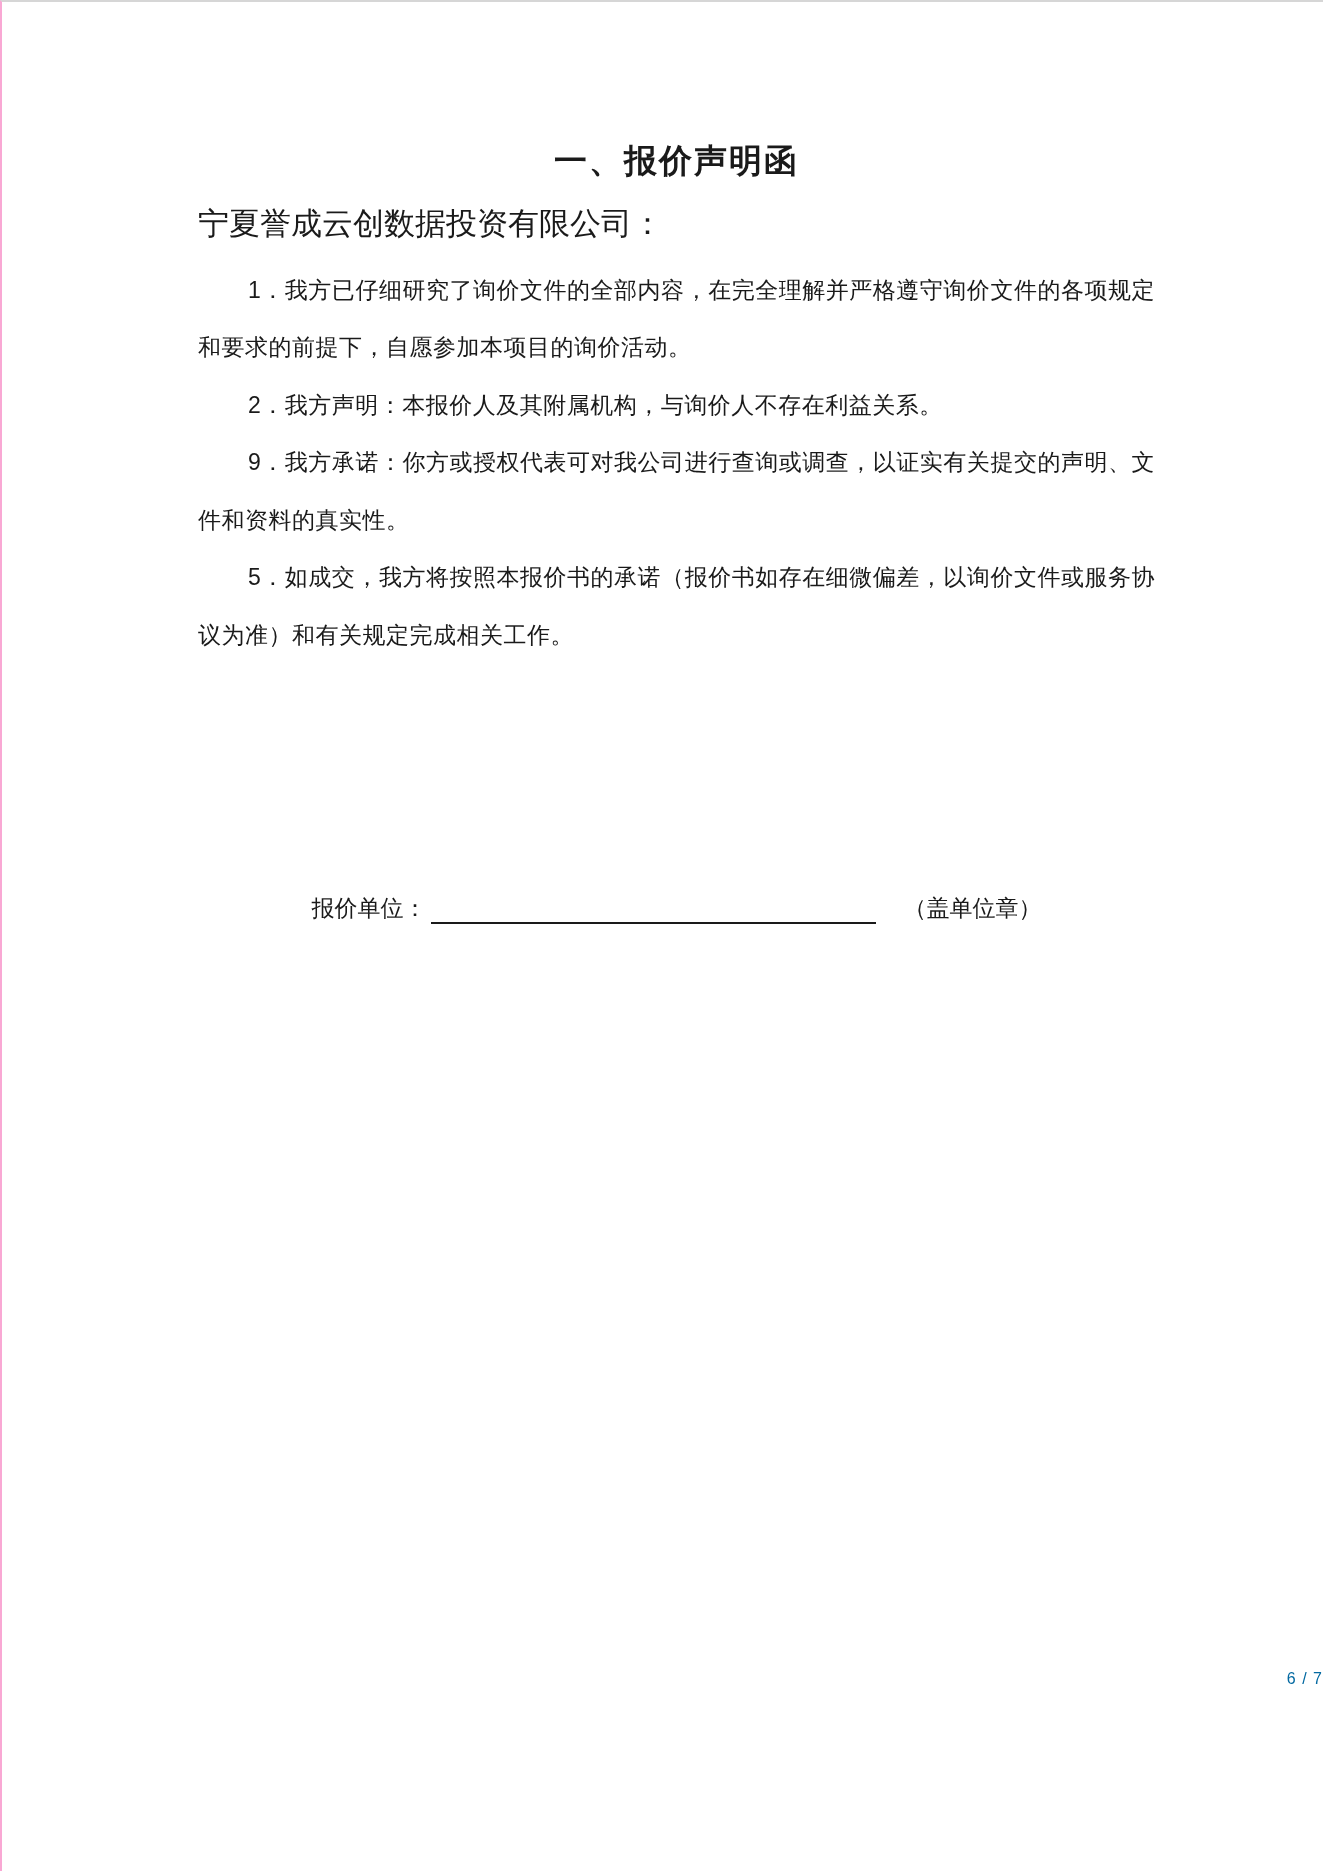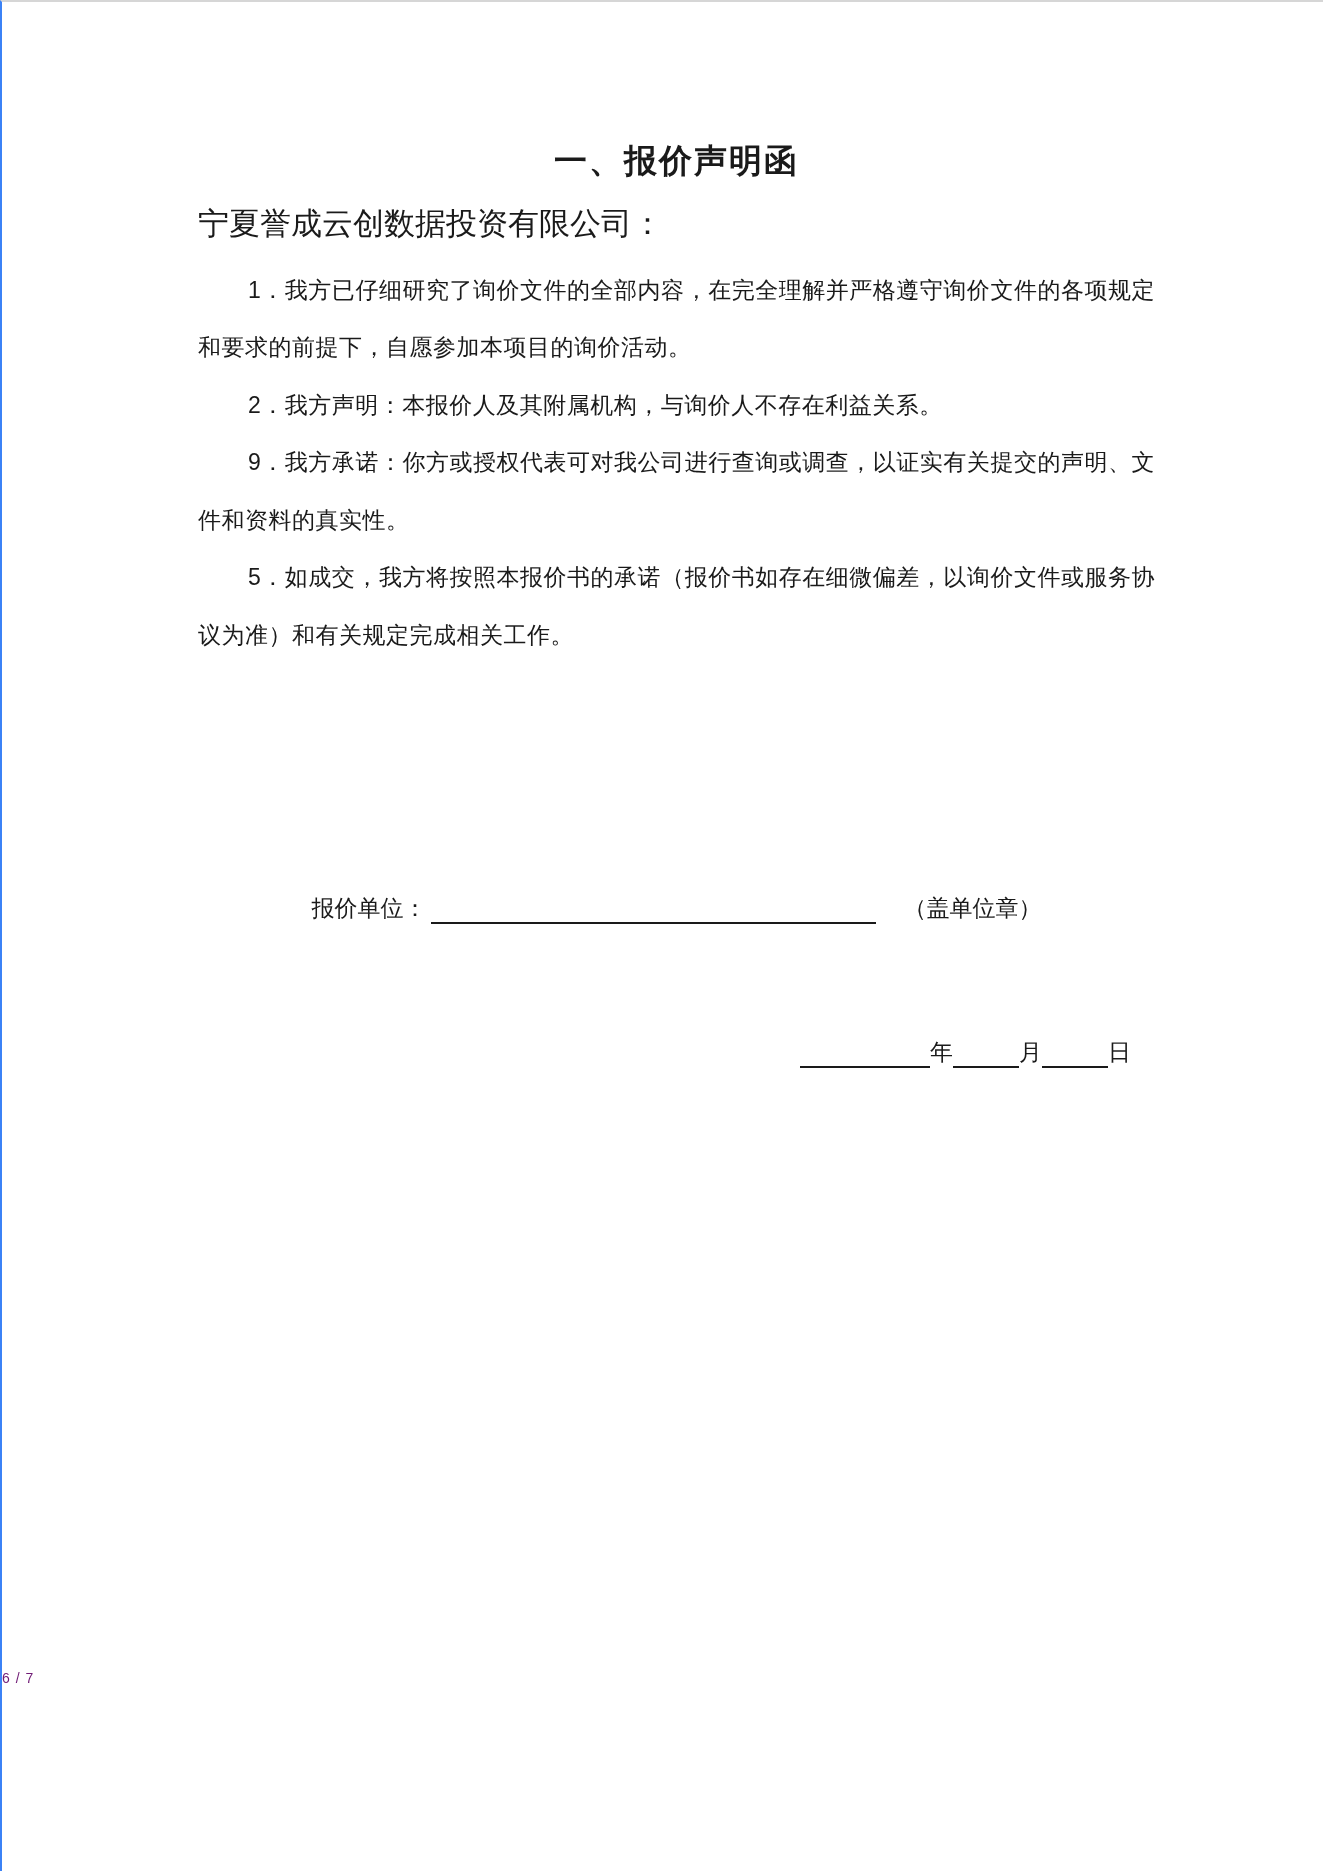--- a/index.html
+++ b/index.html
@@ -1,19 +1,19 @@
 <!DOCTYPE html>
 <html><head>
 <meta charset="utf-8">
 <style>
   html,body{margin:0;padding:0;background:#ffffff;}
   .page{
     width:1323px;height:1871px;box-sizing:border-box;position:relative;
     background:#ffffff;
-    border-top:2px solid #d6d6d6;border-left:2px solid #3b82f6;
+    border-top:2px solid #d6d6d6;border-left:2px solid #f9a8d4;
     padding:0 168px 0 196px;
     font-family:"Liberation Sans","DejaVu Sans",sans-serif;
     color:#1a1a1a;
   }
   .title{
     margin:135px 0 0 0;font-size:33px;line-height:48px;
     text-align:center;font-weight:700;letter-spacing:2px;
   }
   .salutation{
     margin:10px 0 9px 0;font-size:31px;line-height:57.5px;
@@ -32,36 +32,35 @@
   .blank-sig{width:445px;margin-left:4px;}
   .seal{margin-left:28px;}
   .date-row{
     margin-top:86px;font-size:23px;line-height:57.5px;
     text-align:right;padding-right:24px;white-space:nowrap;
   }
   .blank-year{width:130px;}
   .blank-md{width:66px;}
   .footer{
     position:absolute;top:1668px;left:0;right:0;
-    text-align:left;font-size:14px;color:#701a75;letter-spacing:1px;
+    text-align:right;font-size:16px;color:#0369a1;letter-spacing:1px;
   }
 </style>
 </head>
 <body>
 
 <div class="page">
 
   <h1 class="title">一、报价声明函</h1>
 
   <p class="salutation">宁夏誉成云创数据投资有限公司：</p>
 
   <p class="para">1．我方已仔细研究了询价文件的全部内容，在完全理解并严格遵守询价文件的各项规定和要求的前提下，自愿参加本项目的询价活动。</p>
   <p class="para">2．我方声明：本报价人及其附属机构，与询价人不存在利益关系。</p>
   <p class="para">9．我方承诺：你方或授权代表可对我公司进行查询或调查，以证实有关提交的声明、文件和资料的真实性。</p>
   <p class="para">5．如成交，我方将按照本报价书的承诺（报价书如存在细微偏差，以询价文件或服务协议为准）和有关规定完成相关工作。</p>
 
   <div class="sig-row"><span>报价单位：</span><span class="blank blank-sig"></span><span class="seal">（盖单位章）</span></div>
 
-  <div class="date-row"><span class="blank blank-year"></span><span>年</span><span class="blank blank-md"></span><span>月</span><span class="blank blank-md"></span><span>日</span></div>
 
   <div class="footer">6 / 7</div>
 
 </div>
 
 </body></html>

